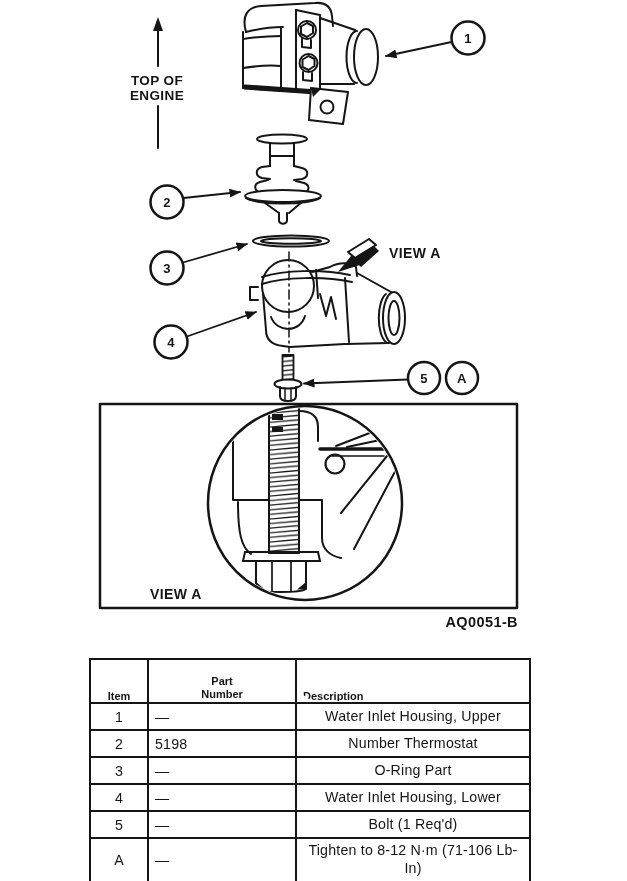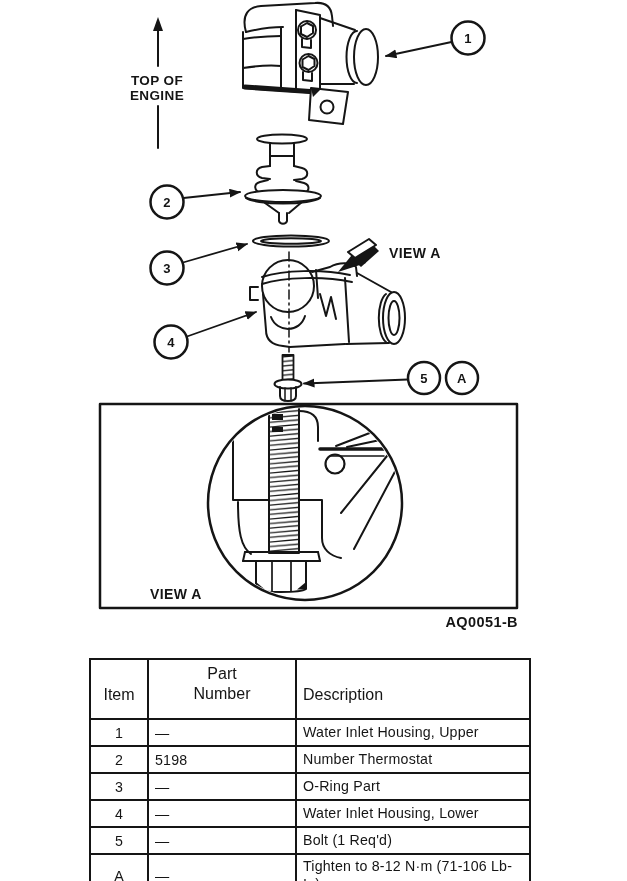--- a/index.html
+++ b/index.html
@@ -27,38 +27,38 @@
     position:absolute;left:89px;top:658px;
     width:440px;
     border-collapse:collapse;table-layout:fixed;
     background:#fff;
   }
   .parts-table th,.parts-table td{
     border:2.5px solid #151515;
     overflow:hidden;
   }
   .parts-table th{
-    font-size:16px;font-weight:400;
+    font-size:11px;font-weight:700;
     vertical-align:bottom;
-    padding:4px 6px 14px 6px;
+    padding:4px 6px 0 6px;
     height:38px;
   }
   .parts-table td{
     font-size:14.2px;font-weight:400;
     padding:3px 6px;
     height:19px;
     vertical-align:middle;
     letter-spacing:0.2px;
   }
   .th-item{text-align:center;}
   .th-part{text-align:center;line-height:1.25;}
   .th-desc{text-align:left;padding-left:9px;border-radius:23px;}
   .td-item{text-align:center;}
   .td-part{text-align:left;padding-left:13px;}
-  .td-desc{text-align:left;padding-left:9px;line-height:1.25;}
+  .td-desc{text-align:center;padding-left:9px;line-height:1.25;}
 </style>
 </head>
 <body>
 
 <div class="page">
 
   <svg class="diagram" width="627" height="648" viewBox="0 0 627 648">
     <defs>
       <marker id="ah" markerWidth="13" markerHeight="10" refX="10.5" refY="4.5" orient="auto" markerUnits="userSpaceOnUse">
         <path d="M0,0 L11.5,4.5 L0,9 Z" fill="#151515"></path>

